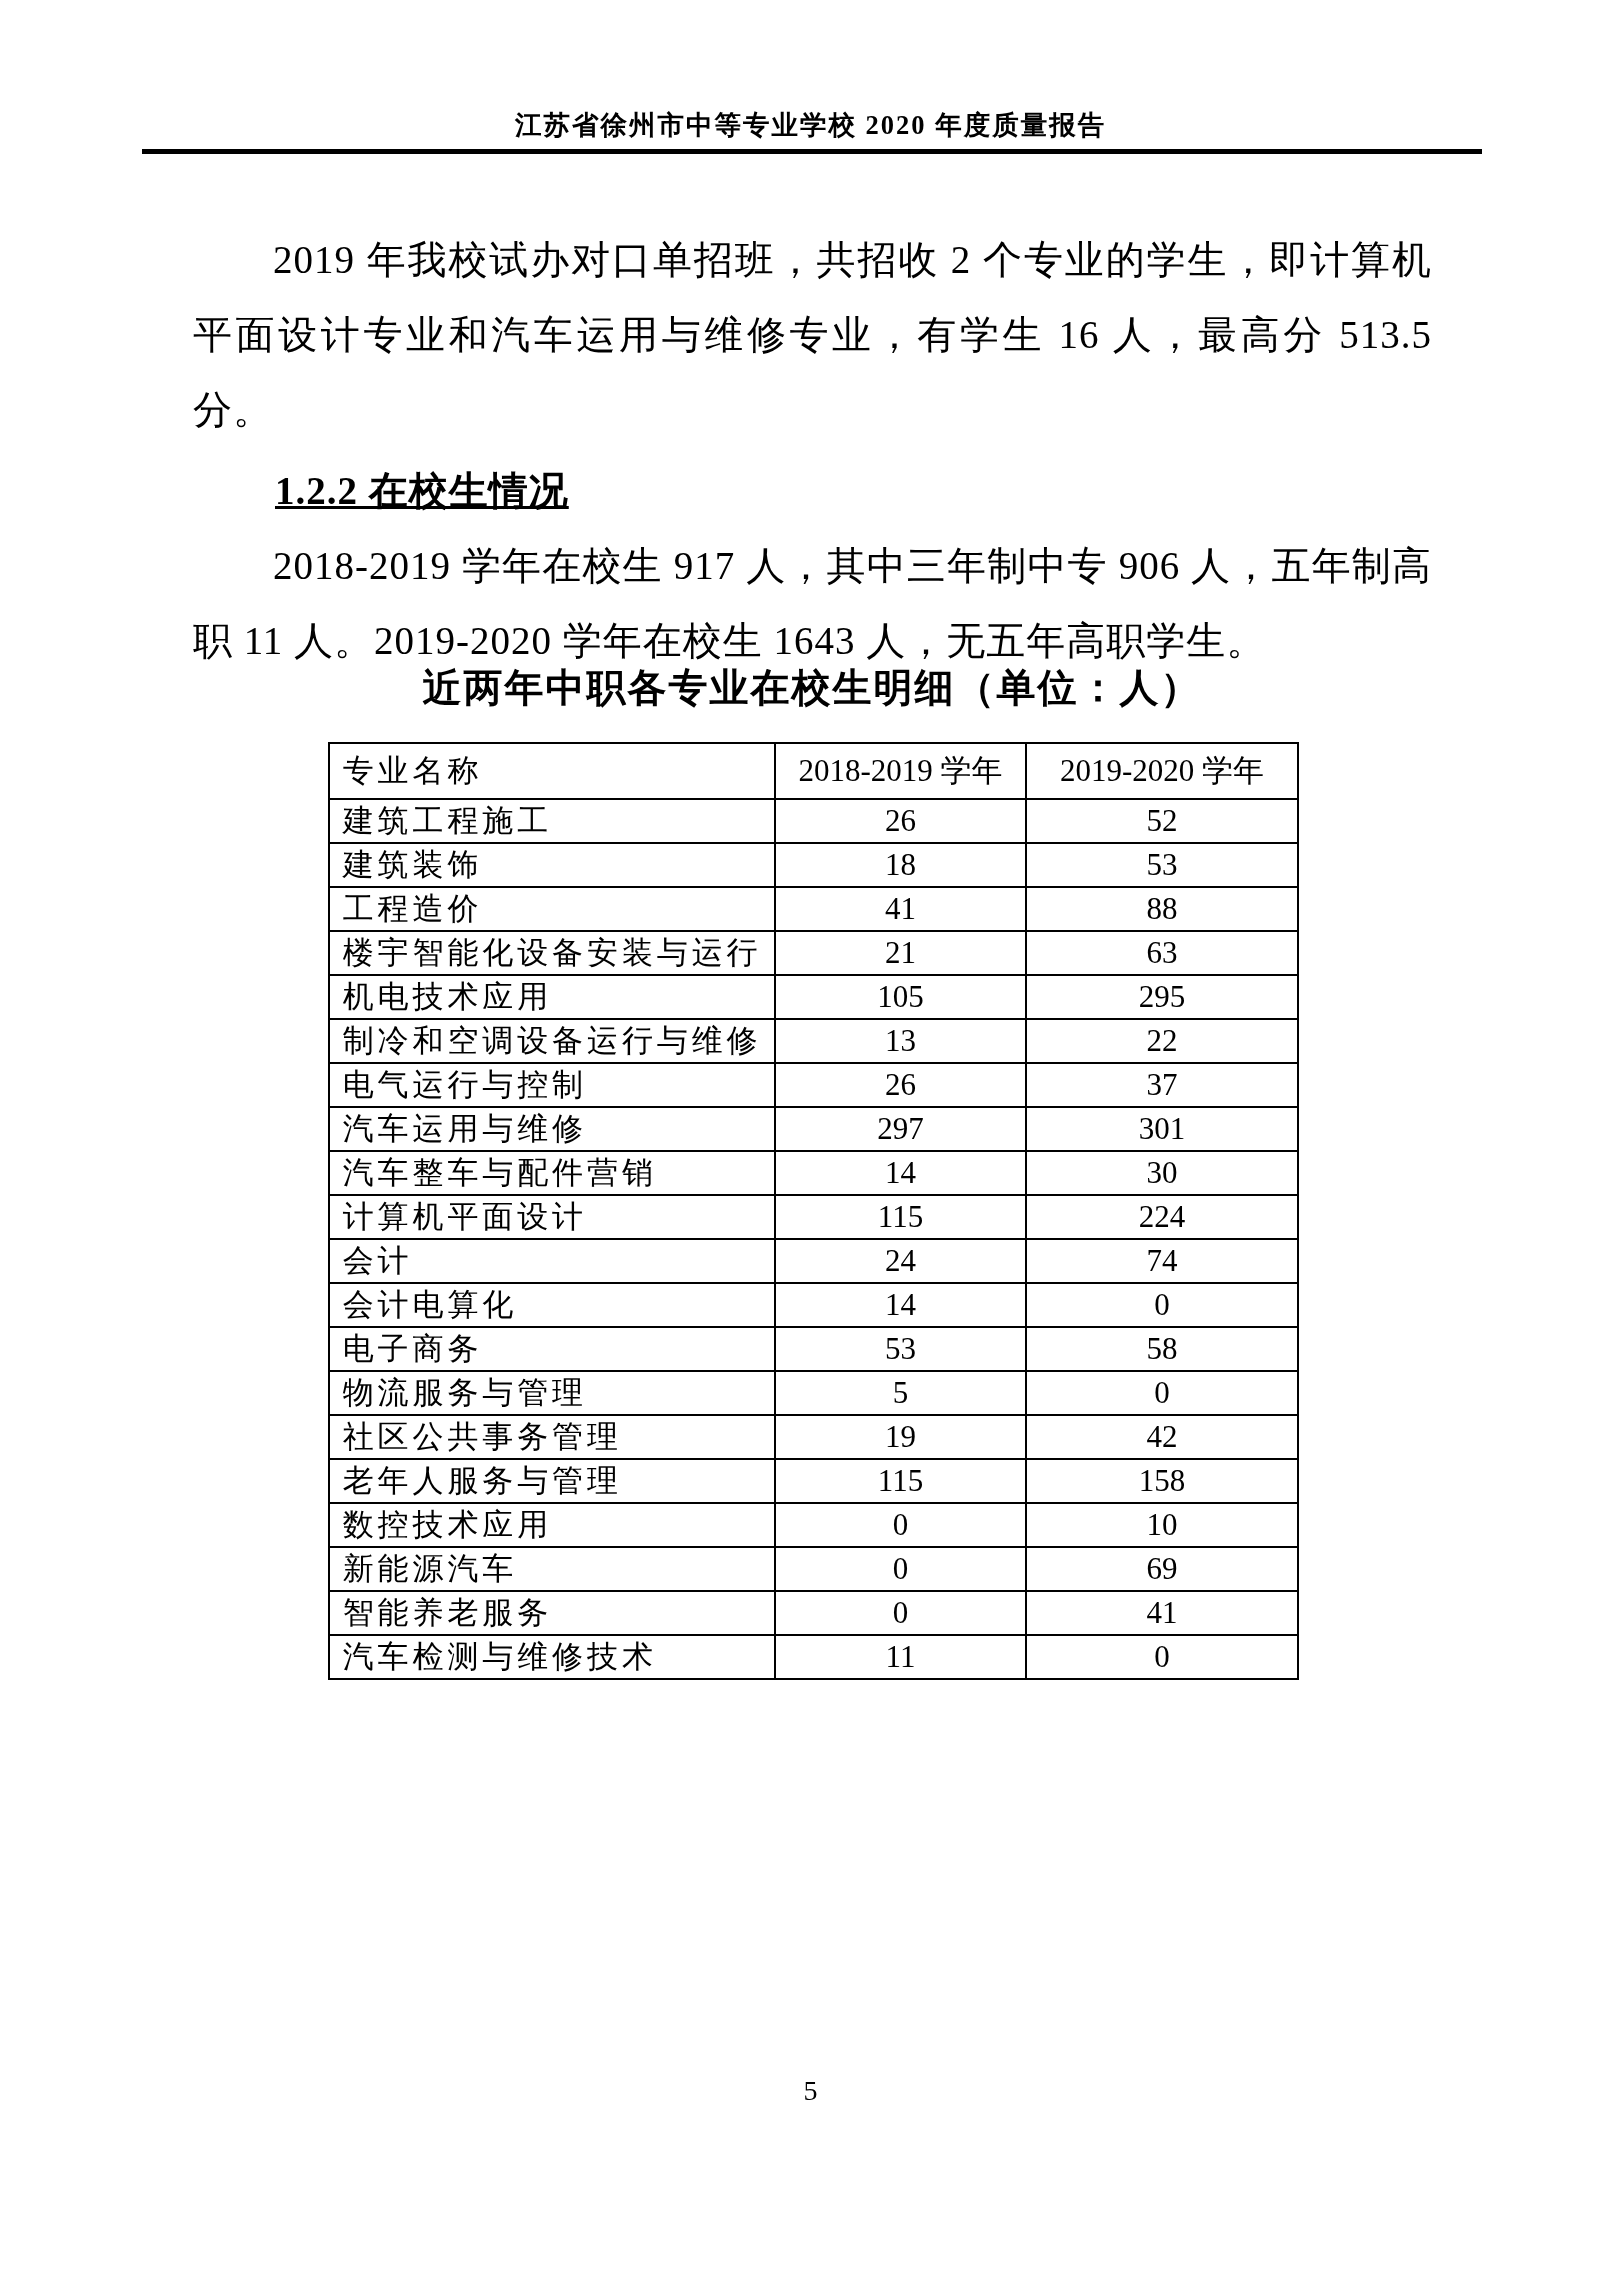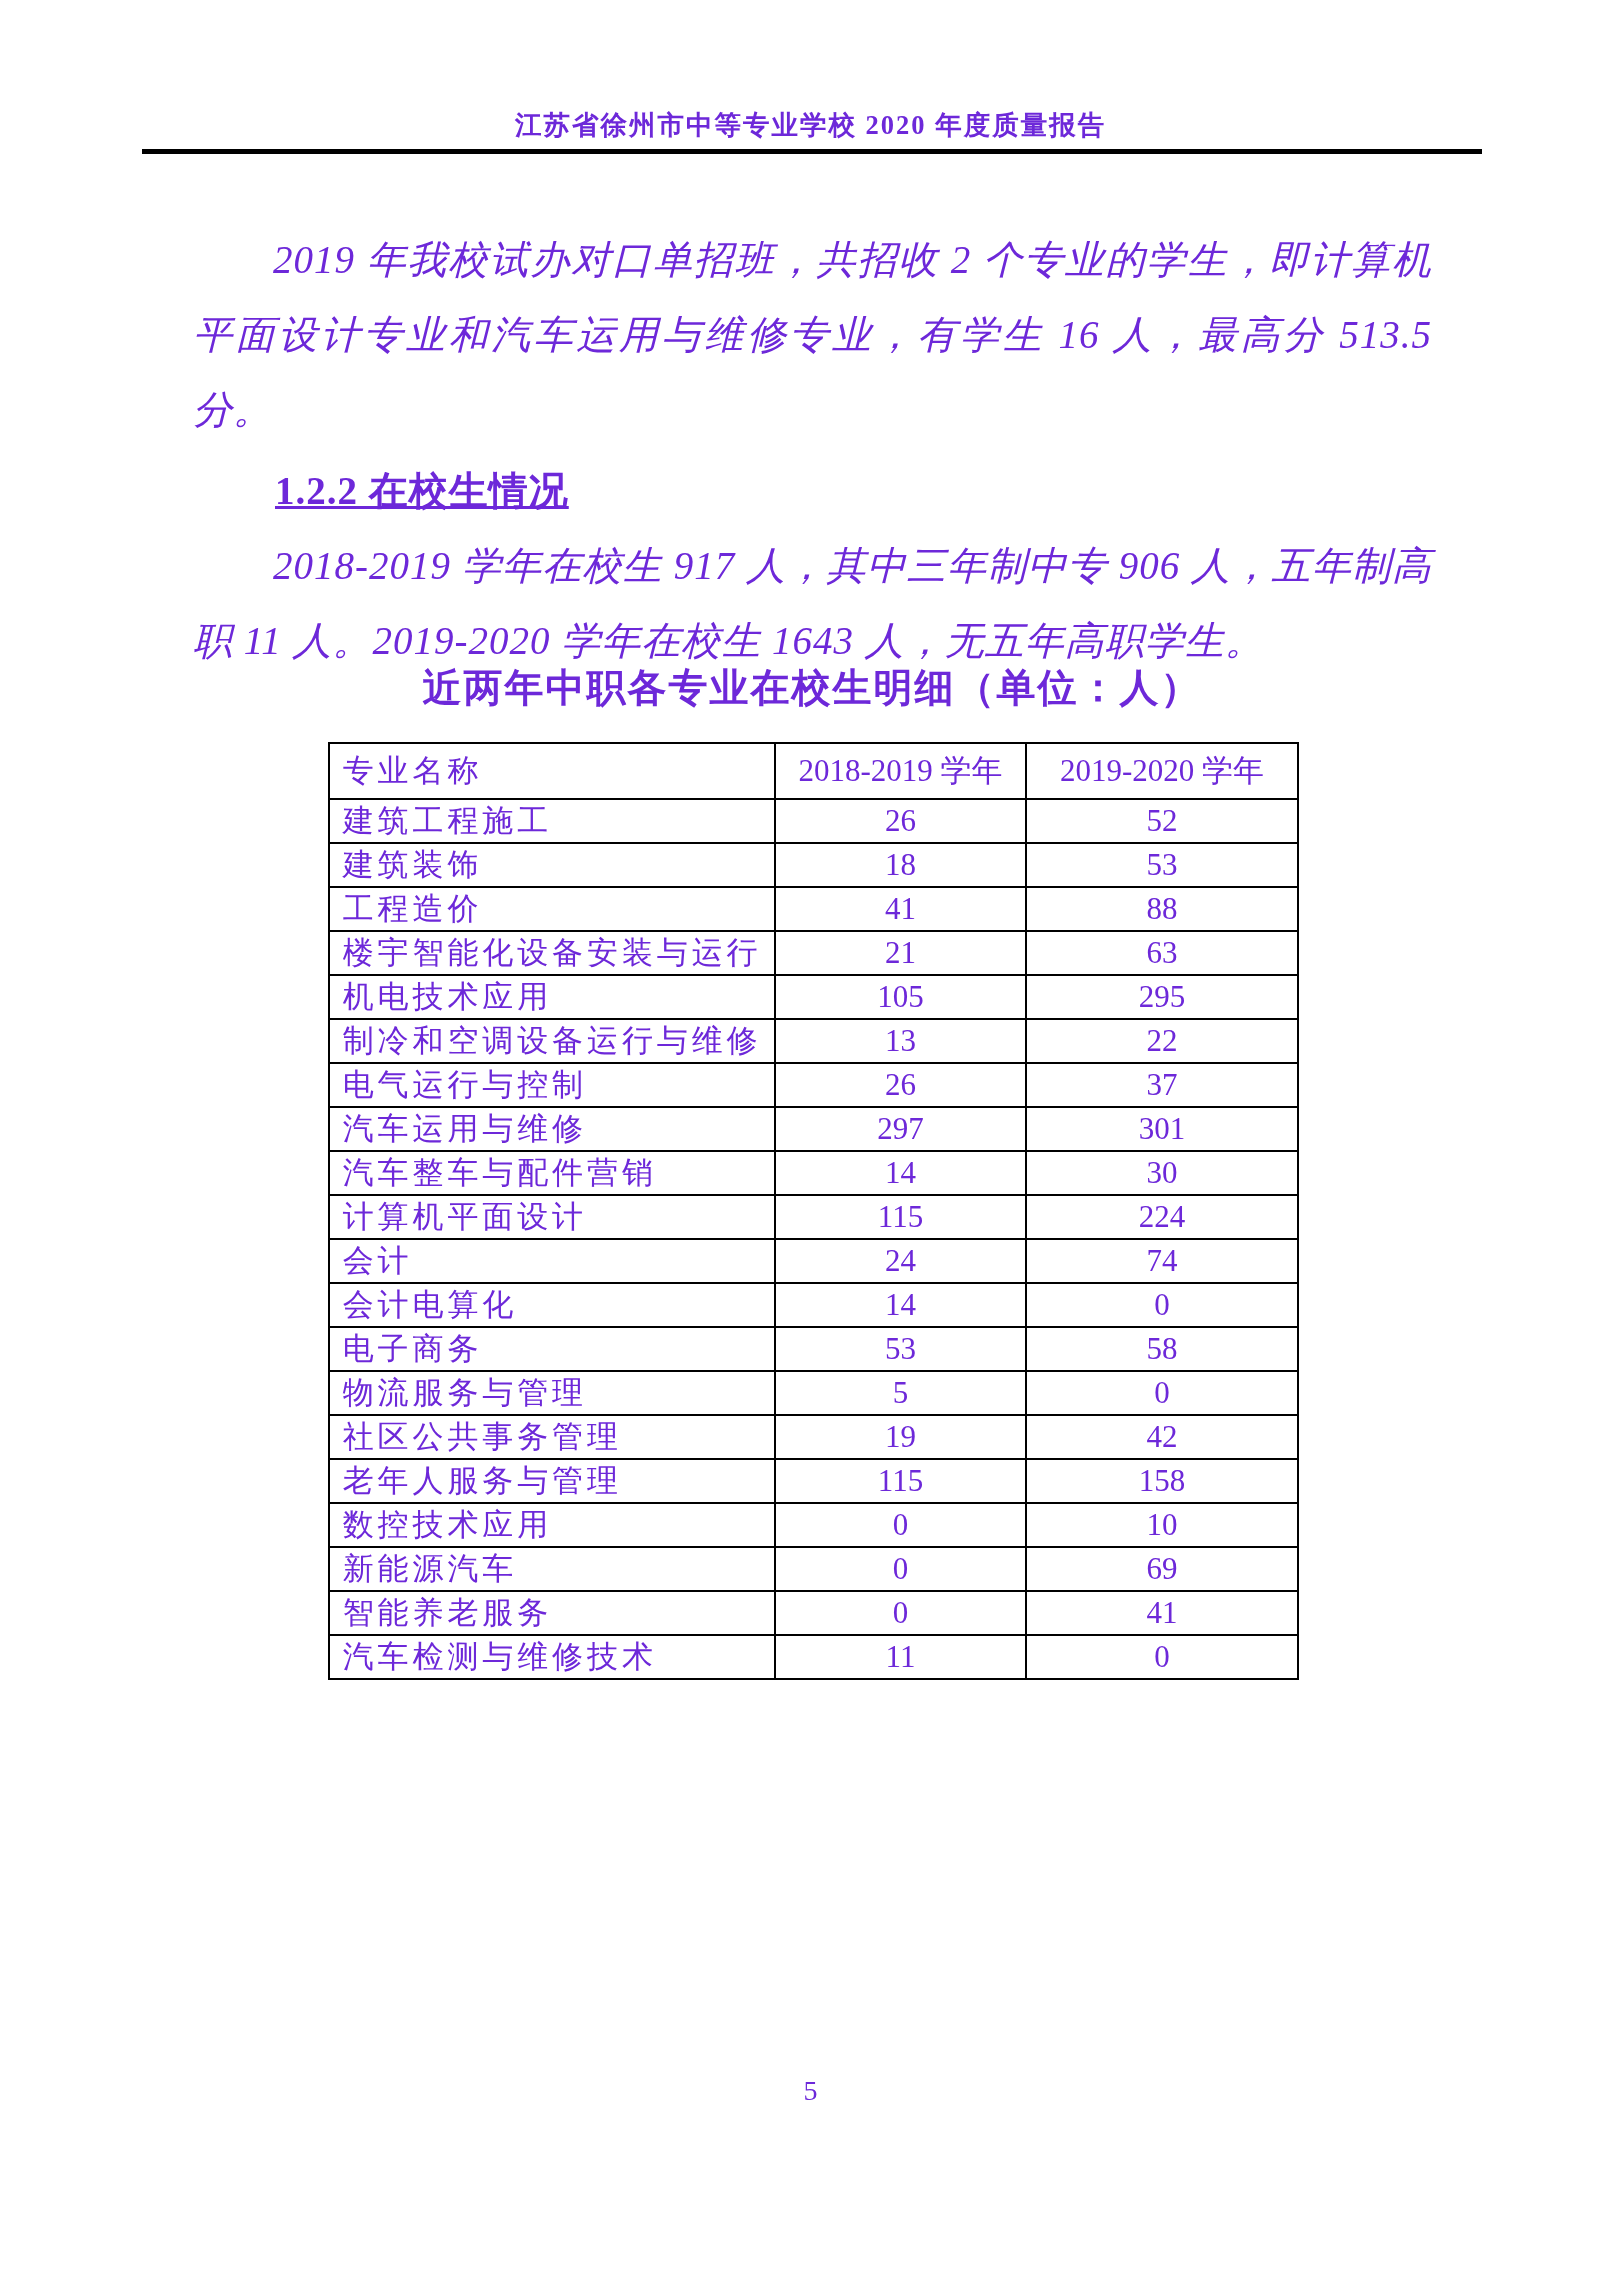--- a/index.html
+++ b/index.html
@@ -5,21 +5,21 @@
   html, body {
     margin: 0;
     padding: 0;
     background: #ffffff;
   }
   .page {
     position: relative;
     width: 1621px;
     height: 2293px;
     background: #ffffff;
-    color: #6d28d9;
+    color: #000000;
     font-family: "Liberation Serif", "DejaVu Serif", serif;
     overflow: hidden;
   }
   
   .doc-header-title {
     position: absolute;
     top: 110px;
     left: 0;
     width: 100%;
     text-align: center;
@@ -44,21 +44,20 @@
     width: 1239px;
     font-size: 39px;
     line-height: 75px;
     letter-spacing: 1px;
   }
   .para {
     margin: 0;
     text-indent: 80px;
     text-align: justify;
     text-align-last: left;
-    font-style: italic;
   }
   .section-heading {
     margin: 5.9px 0 0 0;
     padding-left: 82px;
     font-size: 39px;
     font-weight: bold;
     line-height: 75px;
     text-align: left;
     text-decoration: underline;
   }

